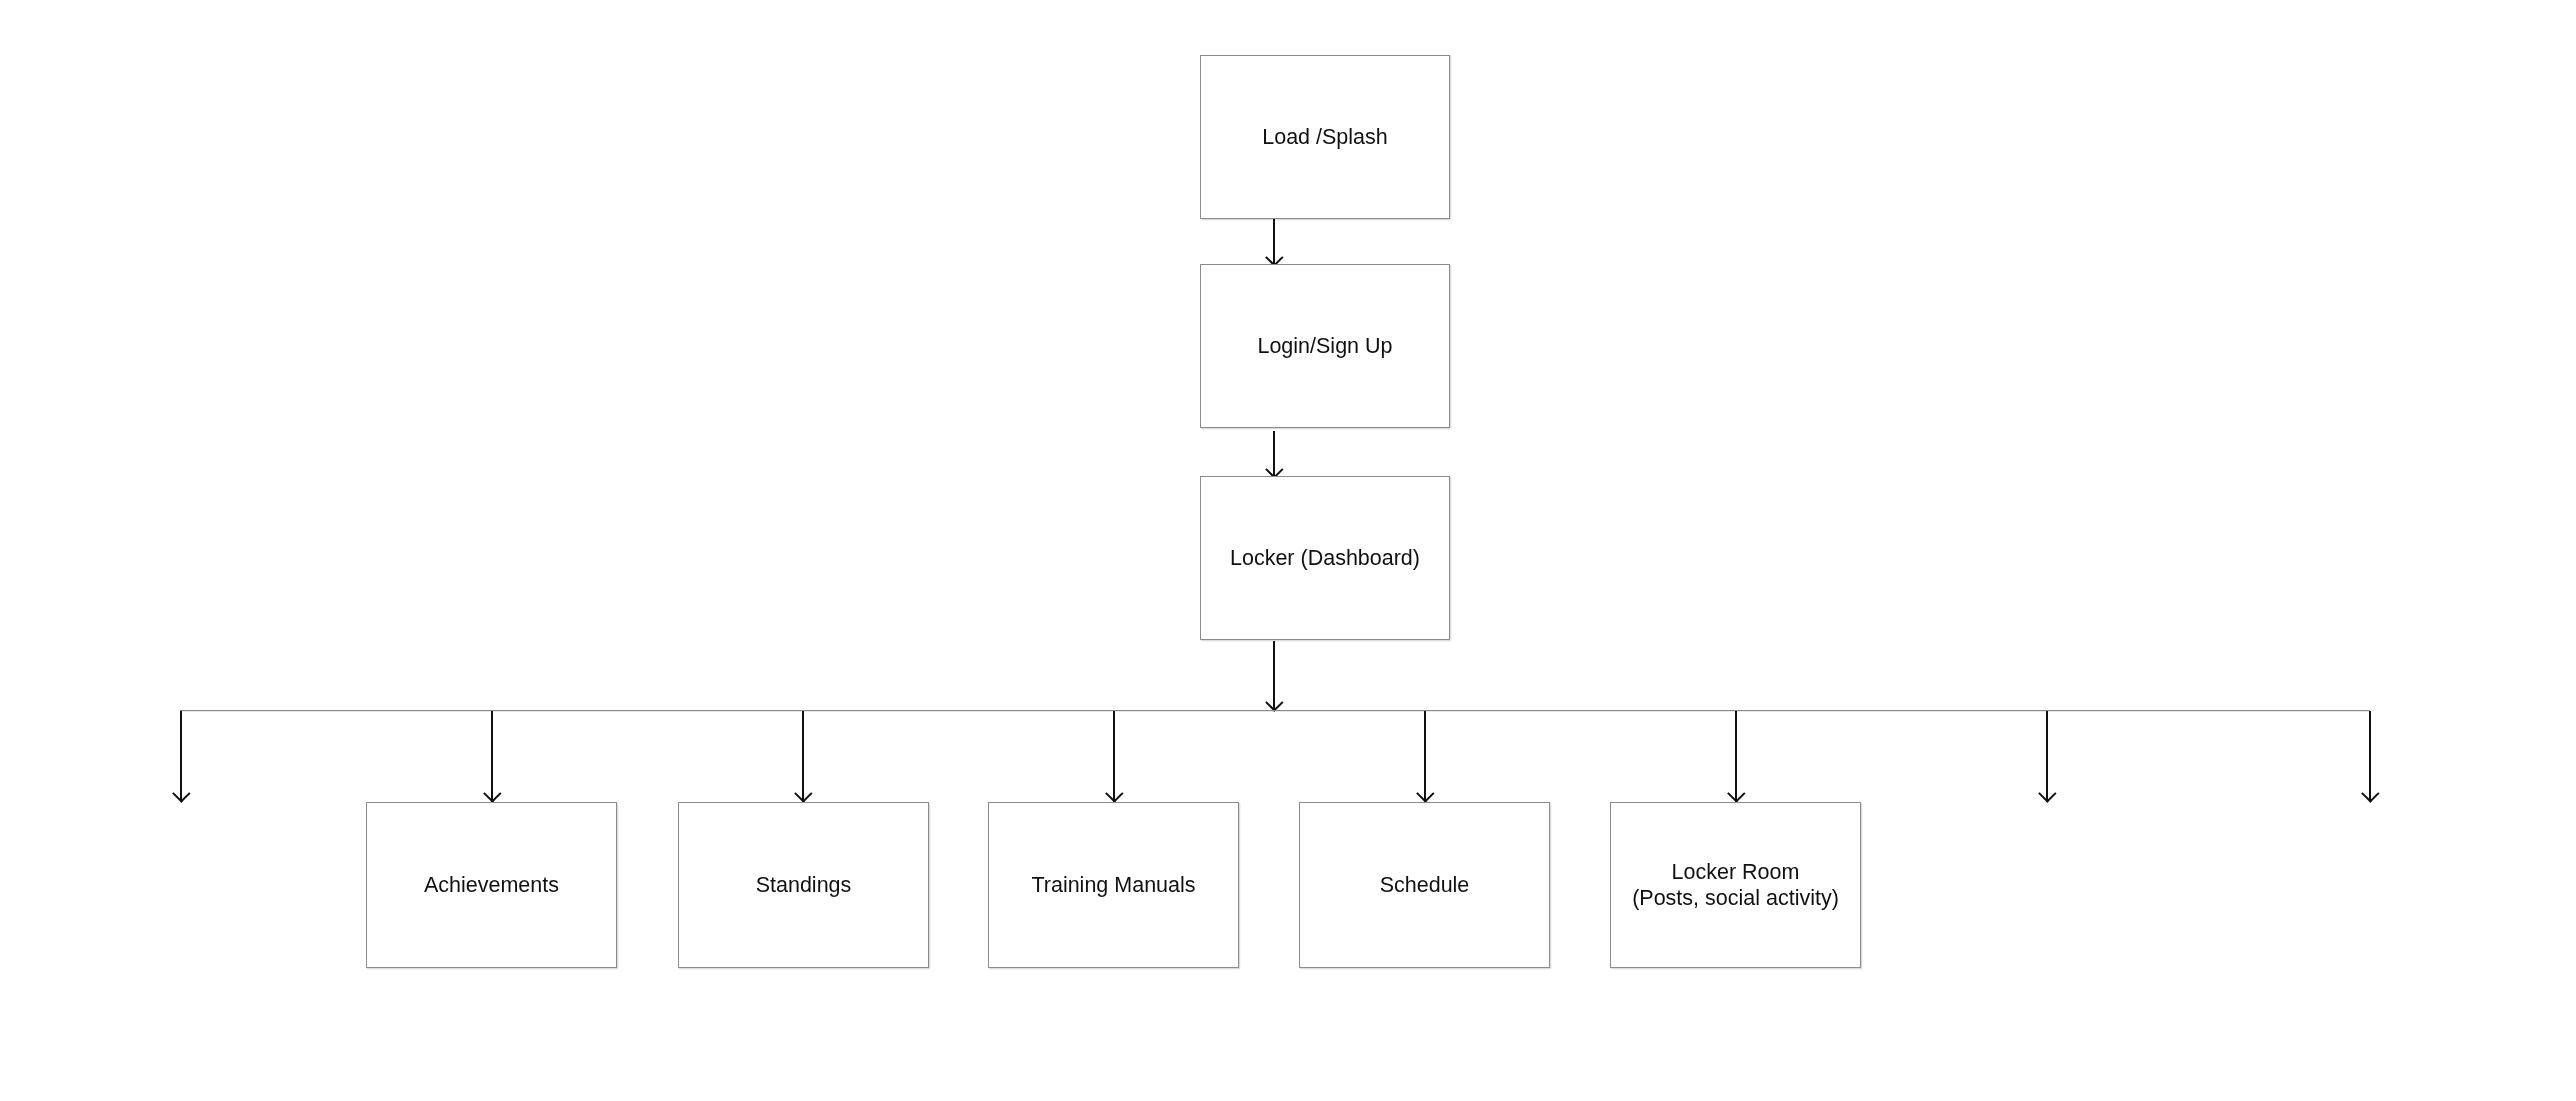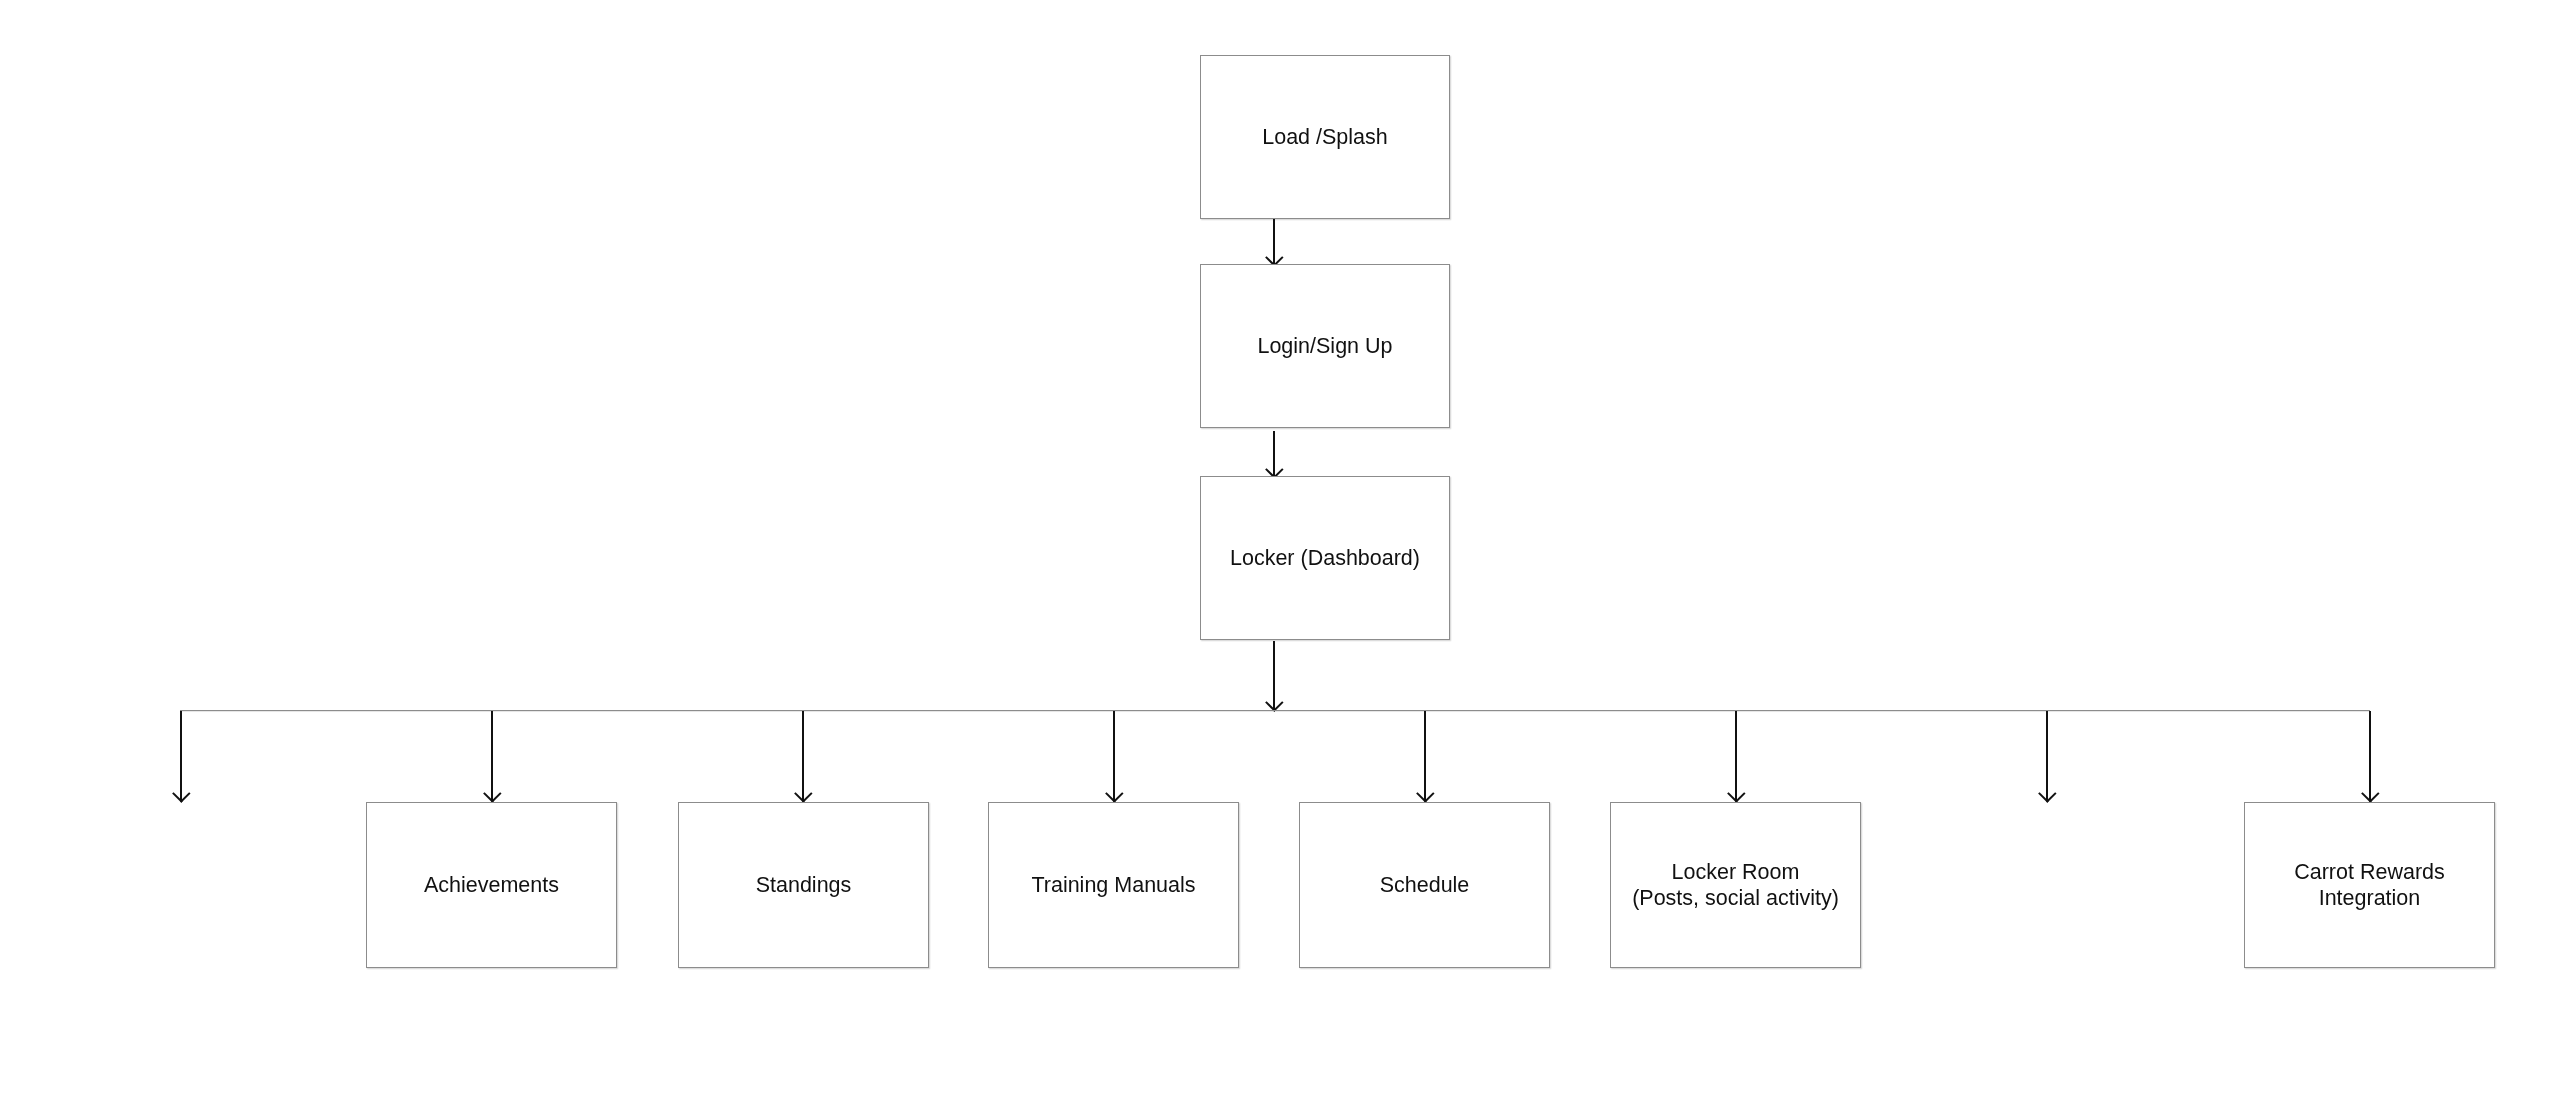--- a/index.html
+++ b/index.html
@@ -98,17 +98,15 @@
   <div class="node branch" style="left:366px">Achievements</div>
 
   <div class="node branch" style="left:988px">Training Manuals</div>
 
   <div class="node branch" style="left:1299px">Schedule</div>
 
   <div class="node branch" style="left:1610px">Locker Room
 (Posts, social activity)</div>
 
 
-  <div class="node branch" style="left:2244px">Carrot Rewards
-Integration</div>
 
 </div>
 
 
 </body></html>

